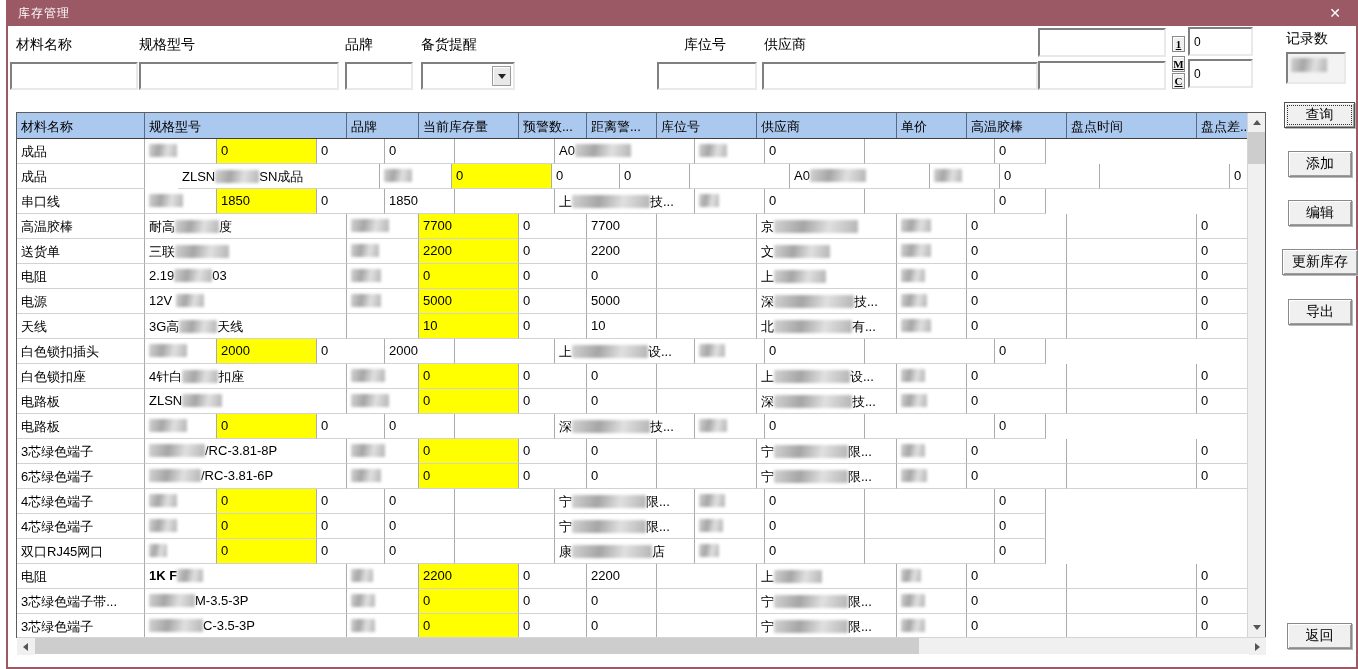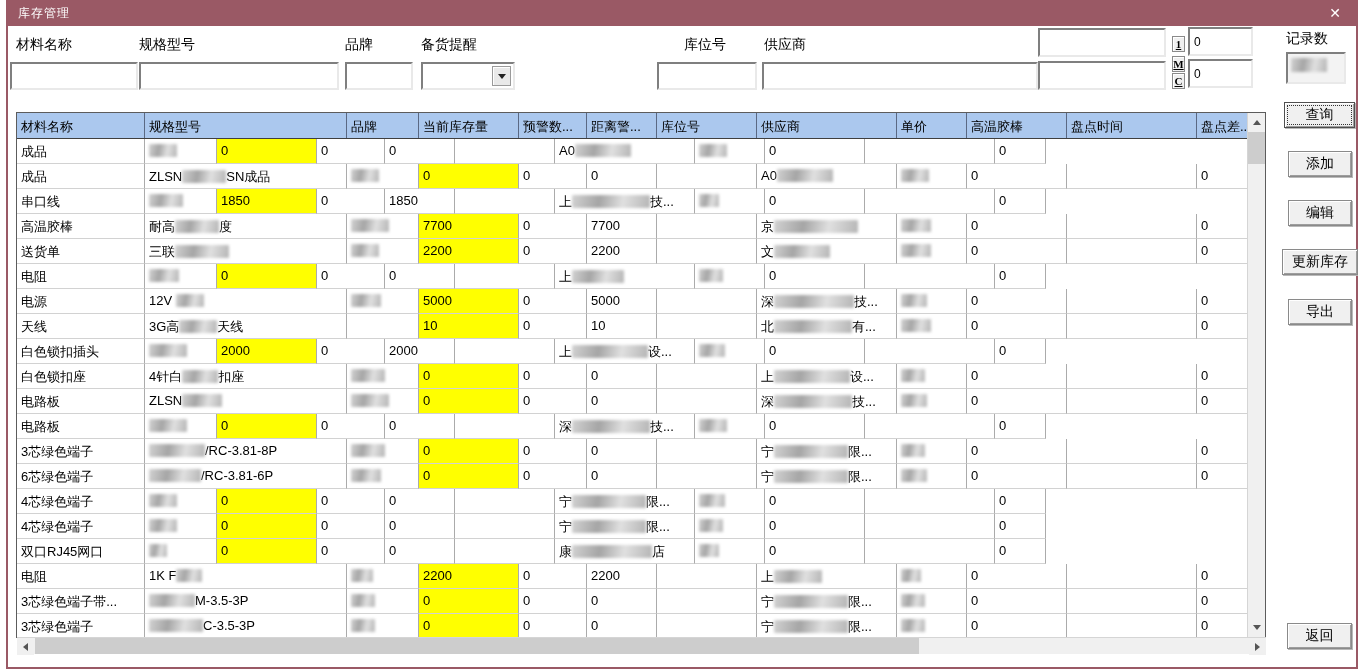--- a/index.html
+++ b/index.html
@@ -174,21 +174,21 @@
             <div class="gcell" style="width: 70px;">0</div>
             <div class="gcell" style="width: 100px;"></div>
             <div class="gcell" style="width: 140px;">A0<span class="blur" style="width: 56px;"></span></div>
             <div class="gcell" style="width: 70px;"><span class="blur" style="width: 28px;"></span></div>
             <div class="gcell" style="width: 100px;">0</div>
             <div class="gcell" style="width: 130px;"></div>
             <div class="gcell" style="width: 51px;">0</div>
           </div>
           <div class="grow">
             <div class="gcell" style="width: 128px;">成品</div>
-            <div class="gcell" style="width: 202px;">ZLSN<span class="blur" style="width: 44px;"></span>SN成品</div>
+            <div class="gcell" style="width: 202px; margin-left: 33px;">ZLSN<span class="blur" style="width: 44px;"></span>SN成品</div>
             <div class="gcell" style="width: 72px;"><span class="blur" style="width: 28px;"></span></div>
             <div class="gcell yellow" style="width: 100px;">0</div>
             <div class="gcell" style="width: 68px;">0</div>
             <div class="gcell" style="width: 70px;">0</div>
             <div class="gcell" style="width: 100px;"></div>
             <div class="gcell" style="width: 140px;">A0<span class="blur" style="width: 56px;"></span></div>
             <div class="gcell" style="width: 70px;"><span class="blur" style="width: 28px;"></span></div>
             <div class="gcell" style="width: 100px;">0</div>
             <div class="gcell" style="width: 130px;"></div>
             <div class="gcell" style="width: 51px;">0</div>
@@ -229,20 +229,21 @@
             <div class="gcell" style="width: 70px;">2200</div>
             <div class="gcell" style="width: 100px;"></div>
             <div class="gcell" style="width: 140px;">文<span class="blur" style="width: 56px;"></span></div>
             <div class="gcell" style="width: 70px;"><span class="blur" style="width: 30px;"></span></div>
             <div class="gcell" style="width: 100px;">0</div>
             <div class="gcell" style="width: 130px;"></div>
             <div class="gcell" style="width: 51px;">0</div>
           </div>
           <div class="grow">
             <div class="gcell" style="width: 128px;">电阻</div>
+            <div class="gcell" style="width: 202px;">2.19<span class="blur" style="width: 38px;"></span>03</div>
             <div class="gcell" style="width: 72px;"><span class="blur" style="width: 30px;"></span></div>
             <div class="gcell yellow" style="width: 100px;">0</div>
             <div class="gcell" style="width: 68px;">0</div>
             <div class="gcell" style="width: 70px;">0</div>
             <div class="gcell" style="width: 100px;"></div>
             <div class="gcell" style="width: 140px;">上<span class="blur" style="width: 52px;"></span></div>
             <div class="gcell" style="width: 70px;"><span class="blur" style="width: 24px;"></span></div>
             <div class="gcell" style="width: 100px;">0</div>
             <div class="gcell" style="width: 130px;"></div>
             <div class="gcell" style="width: 51px;">0</div>
@@ -391,21 +392,21 @@
             <div class="gcell" style="width: 70px;">0</div>
             <div class="gcell" style="width: 100px;"></div>
             <div class="gcell" style="width: 140px;">康<span class="blur" style="width: 80px;"></span>店</div>
             <div class="gcell" style="width: 70px;"><span class="blur" style="width: 20px;"></span></div>
             <div class="gcell" style="width: 100px;">0</div>
             <div class="gcell" style="width: 130px;"></div>
             <div class="gcell" style="width: 51px;">0</div>
           </div>
           <div class="grow">
             <div class="gcell" style="width: 128px;">电阻</div>
-            <div class="gcell" style="width: 202px;">1K F<span class="blur" style="width: 26px;"></span></div>
+            <div class="gcell" style="width: 202px; font-weight: bold;">1K F<span class="blur" style="width: 26px;"></span></div>
             <div class="gcell" style="width: 72px;"><span class="blur" style="width: 22px;"></span></div>
             <div class="gcell yellow" style="width: 100px;">2200</div>
             <div class="gcell" style="width: 68px;">0</div>
             <div class="gcell" style="width: 70px;">2200</div>
             <div class="gcell" style="width: 100px;"></div>
             <div class="gcell" style="width: 140px;">上<span class="blur" style="width: 48px;"></span></div>
             <div class="gcell" style="width: 70px;"><span class="blur" style="width: 20px;"></span></div>
             <div class="gcell" style="width: 100px;">0</div>
             <div class="gcell" style="width: 130px;"></div>
             <div class="gcell" style="width: 51px;">0</div>

